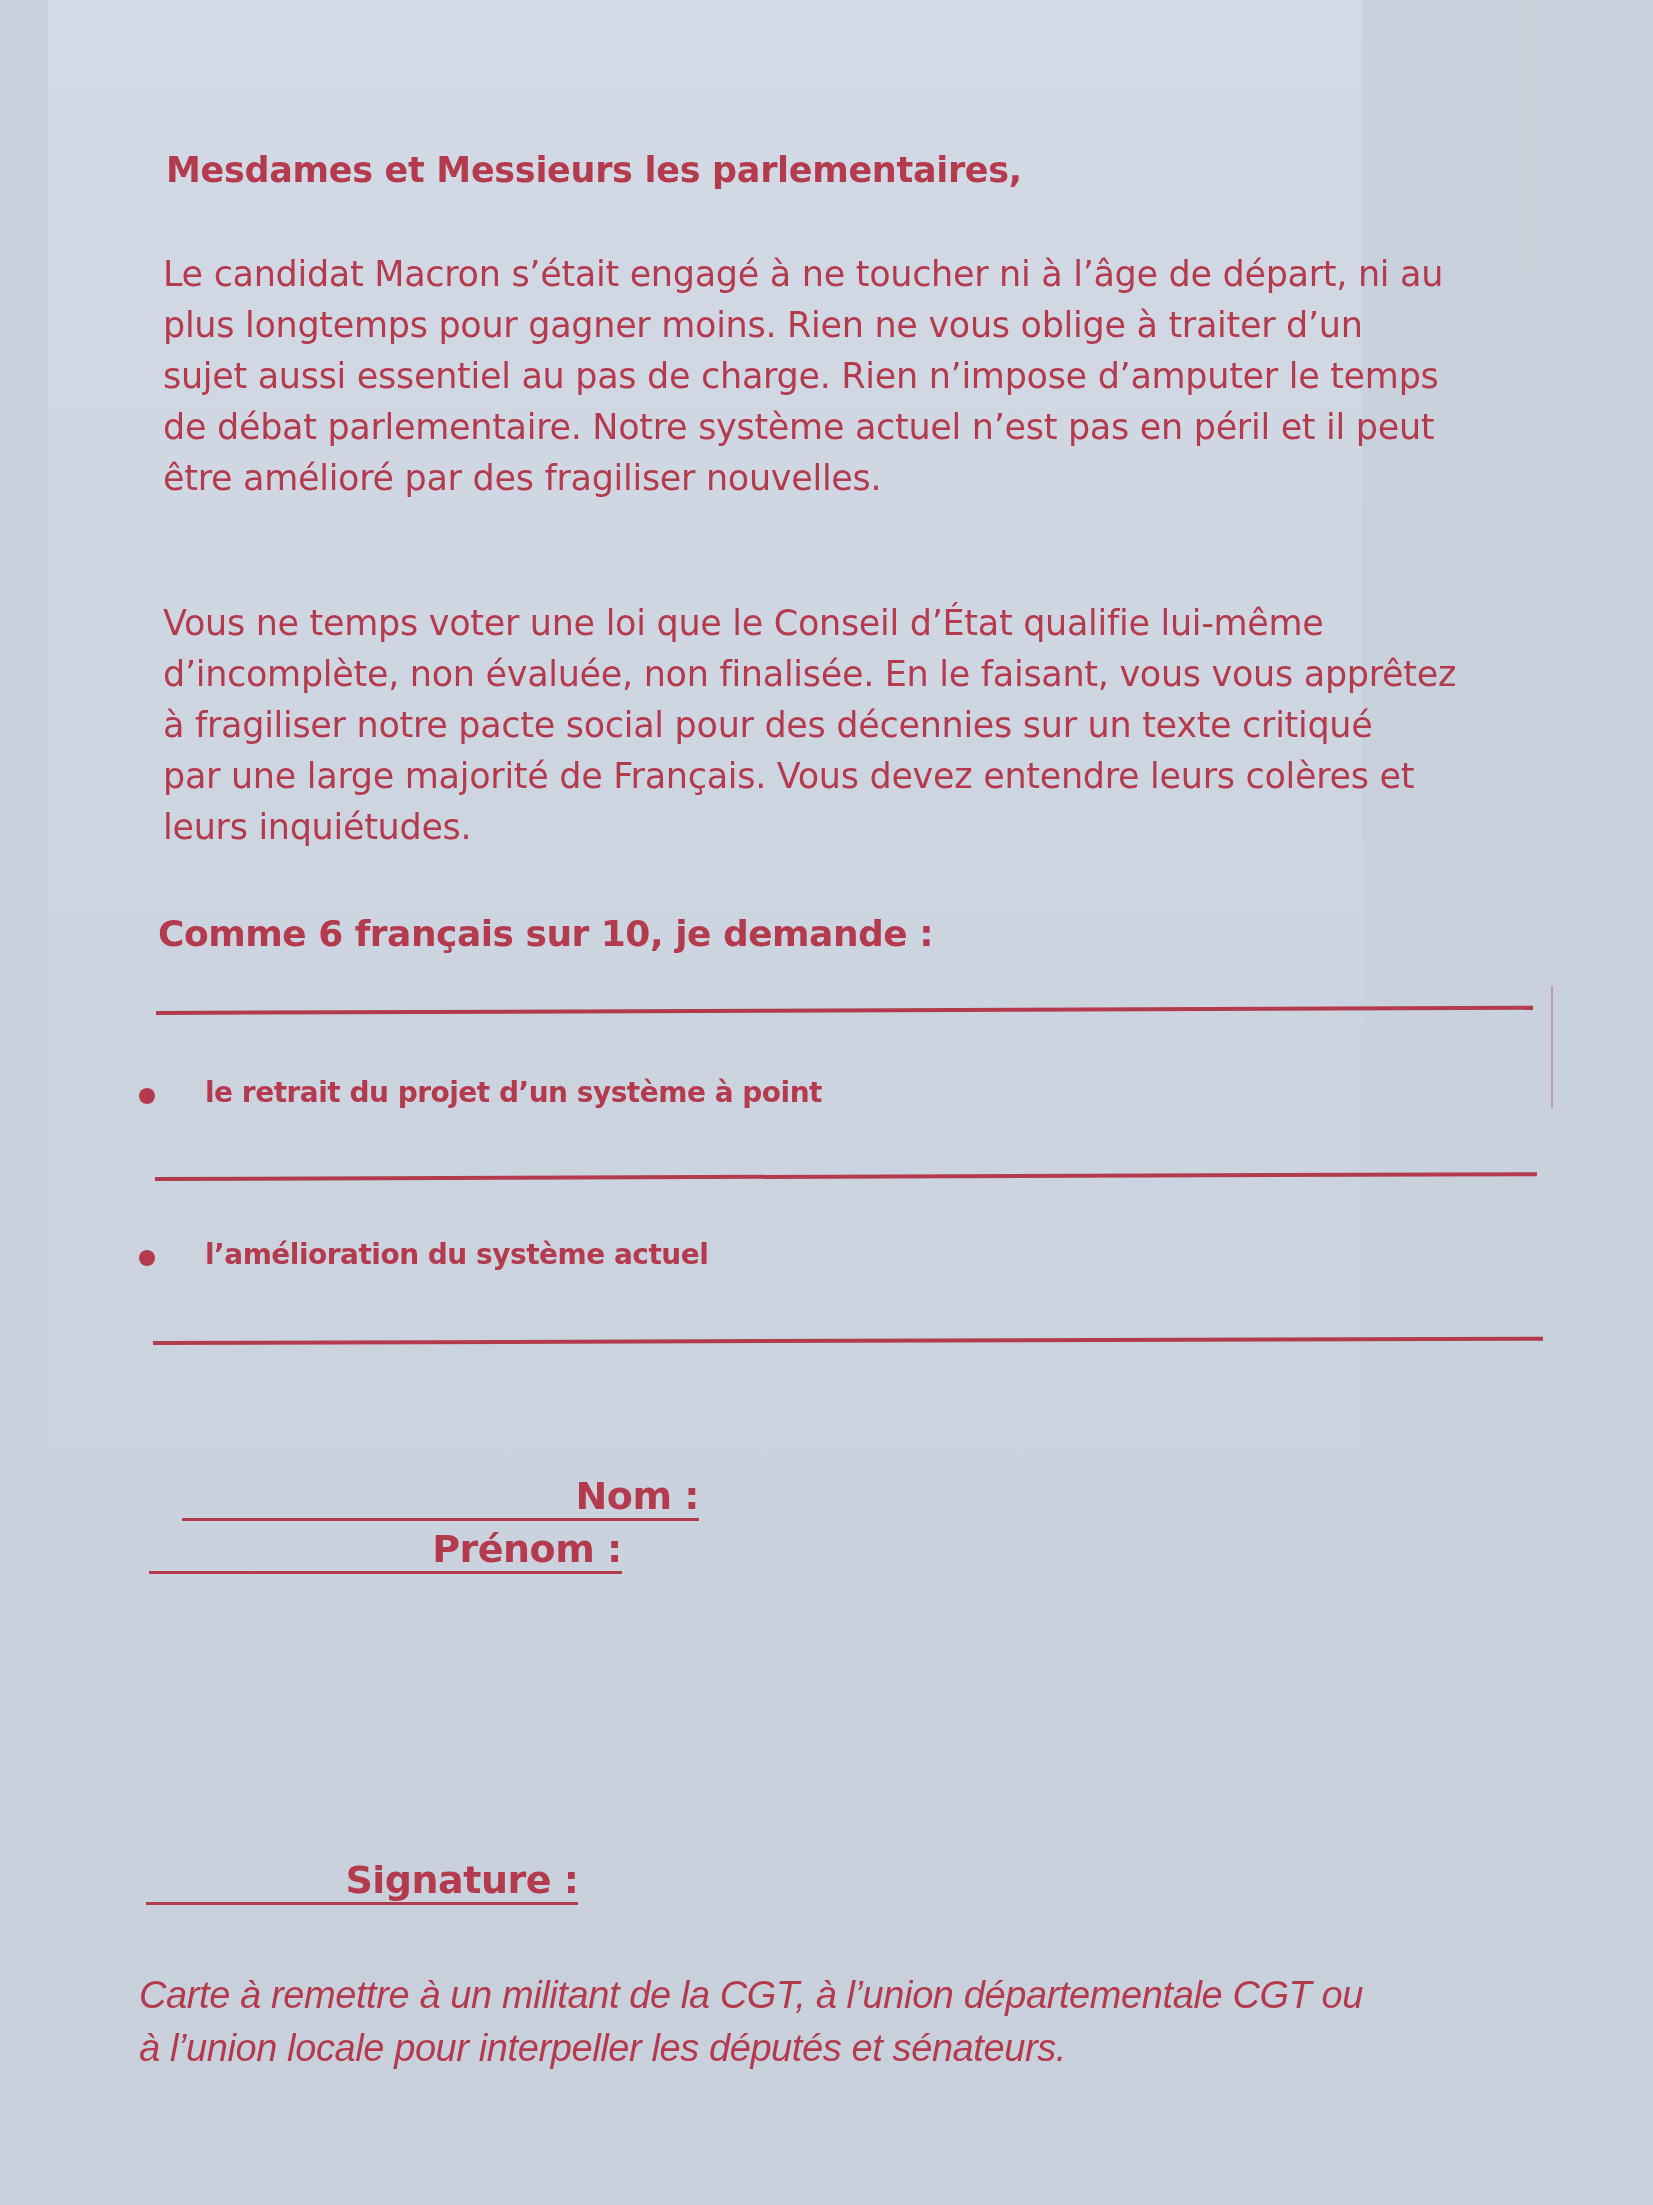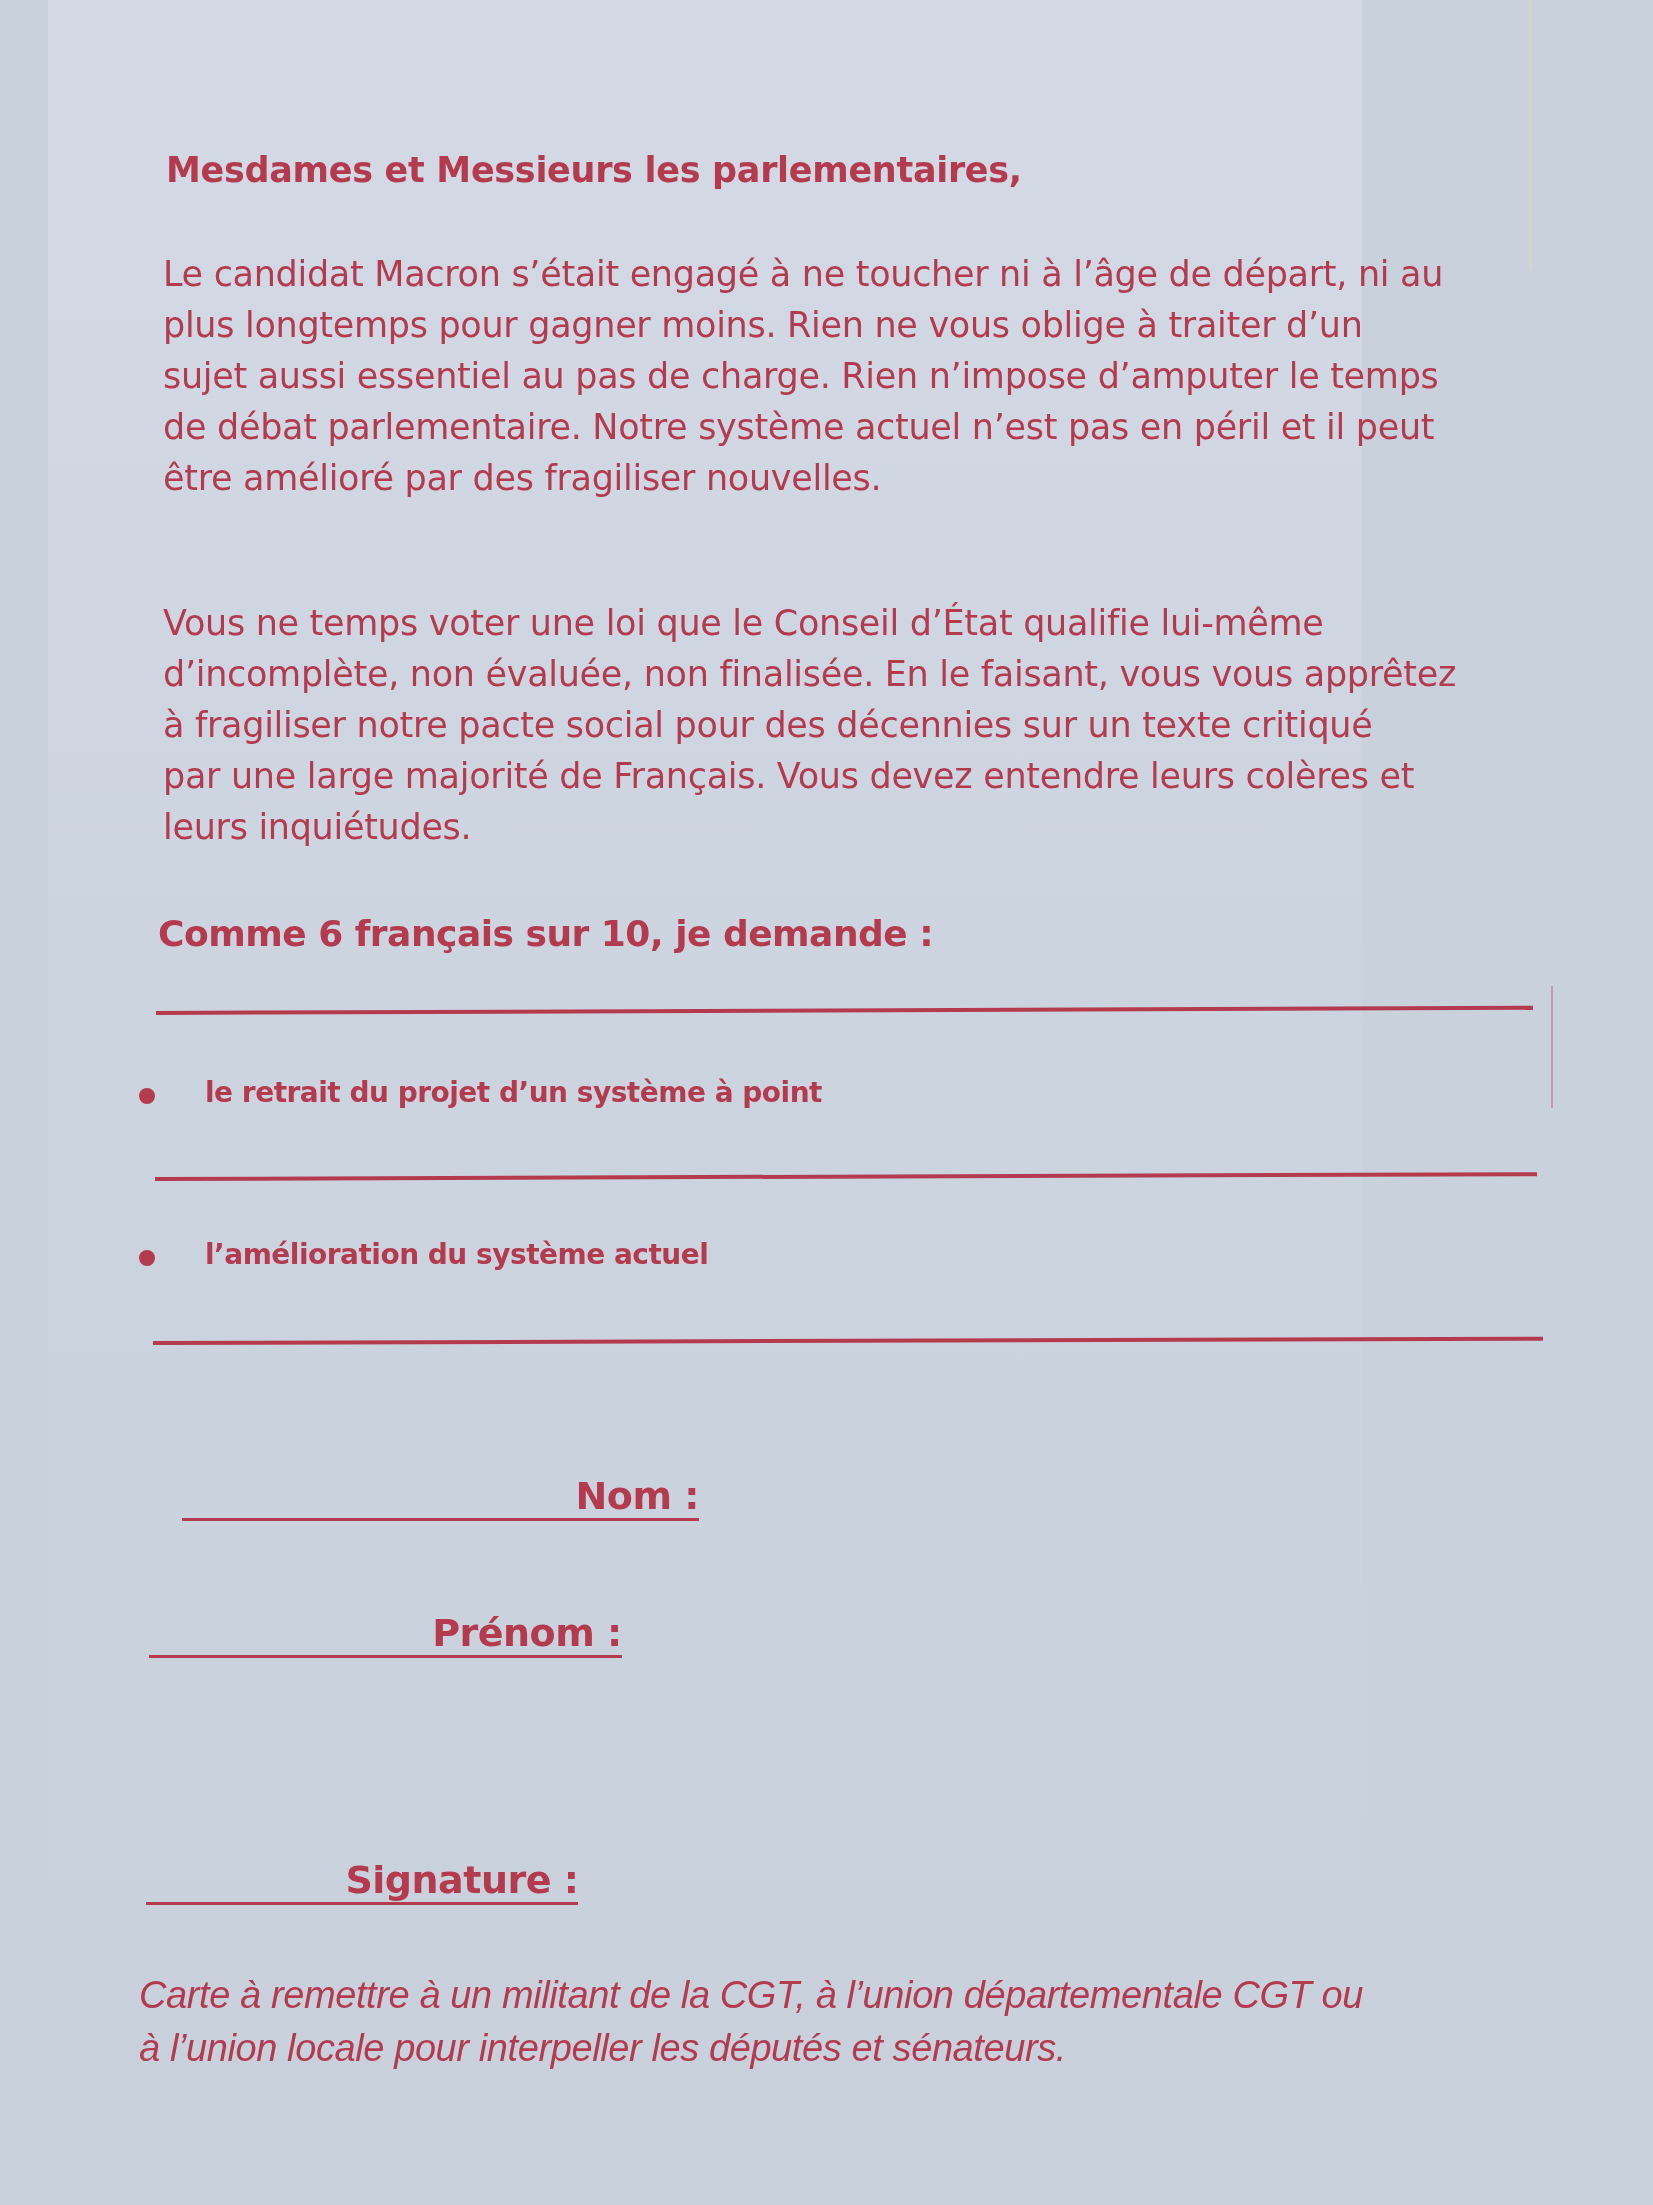--- a/index.html
+++ b/index.html
@@ -58,21 +58,21 @@
   }
   .field {
     position: absolute; display: flex; align-items: flex-end;
     font-size: 38px; font-weight: bold; letter-spacing: -0.5px; flex-direction: column;
   }
   .field .line {
     display: inline-block; height: 2.7px; background: #b43a4e; margin-bottom: 8px;
   }
   .f-nom { left: 100px; top: 1474px; }
   .f-nom .line { width: 517px; margin-left: 34px; }
-  .f-prenom { left: 98px; top: 1611px; justify-content: space-between; }
+  .f-prenom { left: 98px; top: 1527px; justify-content: space-between; }
   .f-prenom .line { width: 473px; margin-left: 2.7px; }
   .f-sign { left: 93px; top: 1858px; }
   .f-sign .line { width: 432px; margin-left: 5.4px; }
   .footer {
     position: absolute; left: 91px; top: 1969px;
     font-family: "Liberation Sans", sans-serif;
     font-size: 38px; line-height: 53px; letter-spacing: -0.4px;
   }
   .footer .ln { display: block; white-space: nowrap; font-style: italic; }
   .side-credit {

